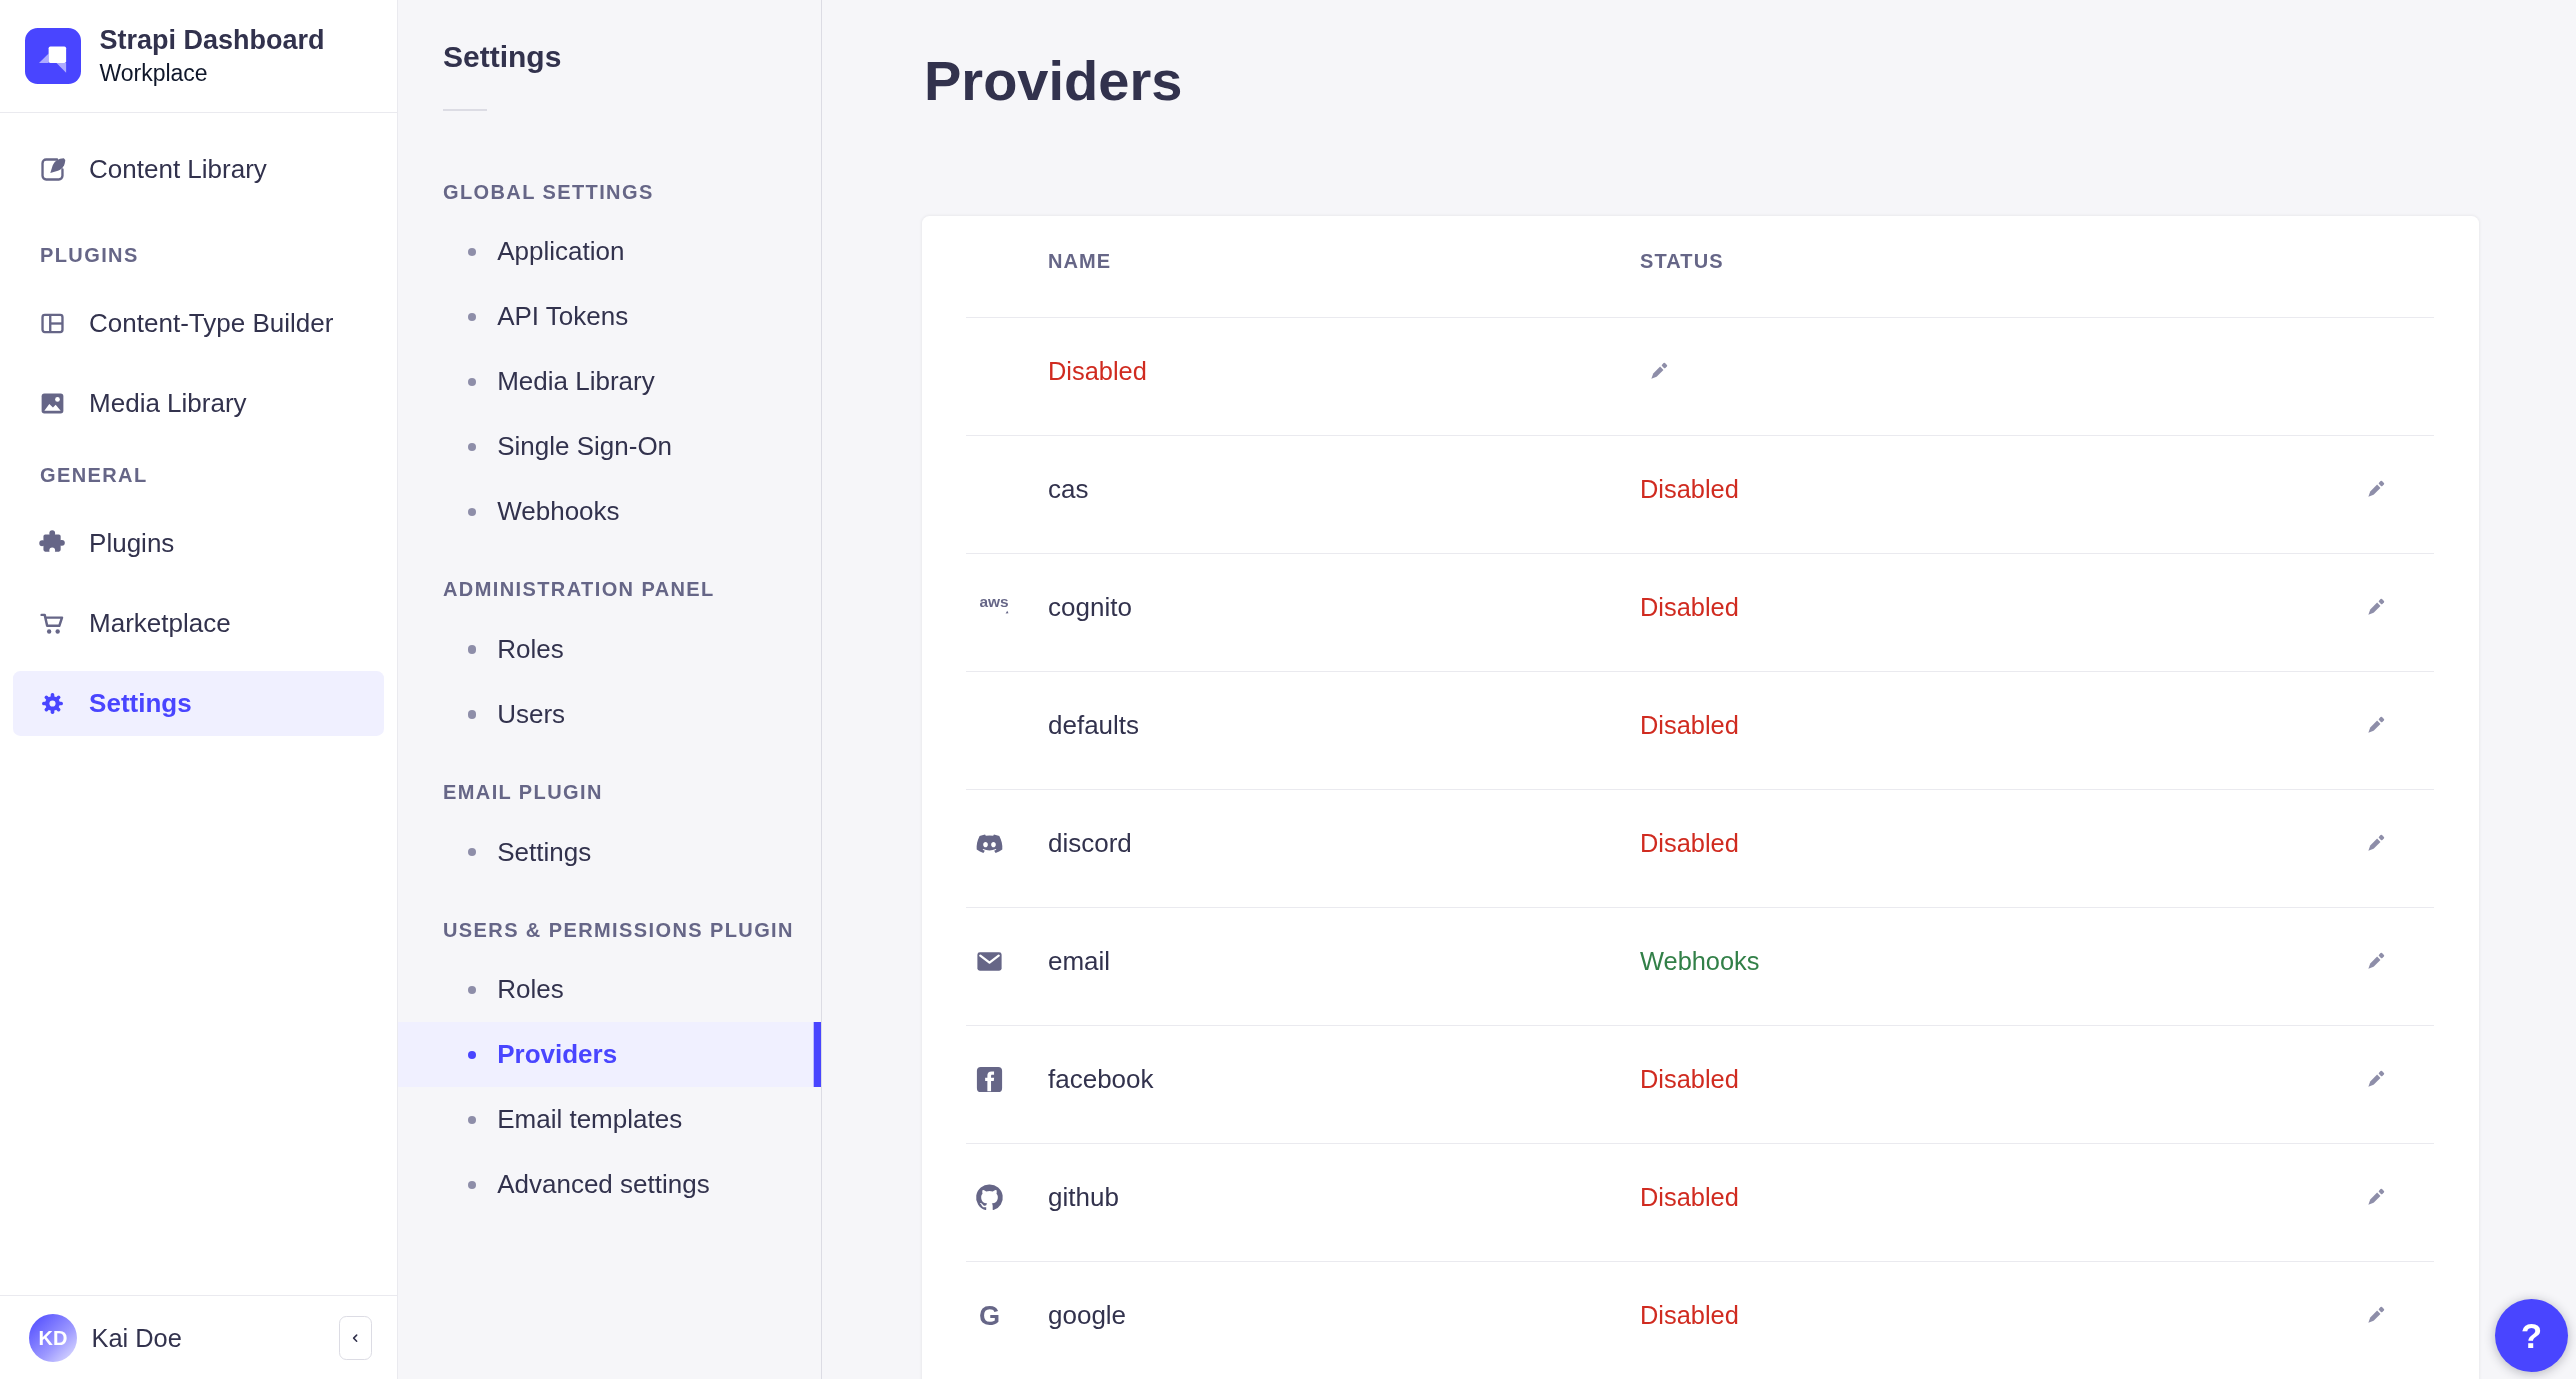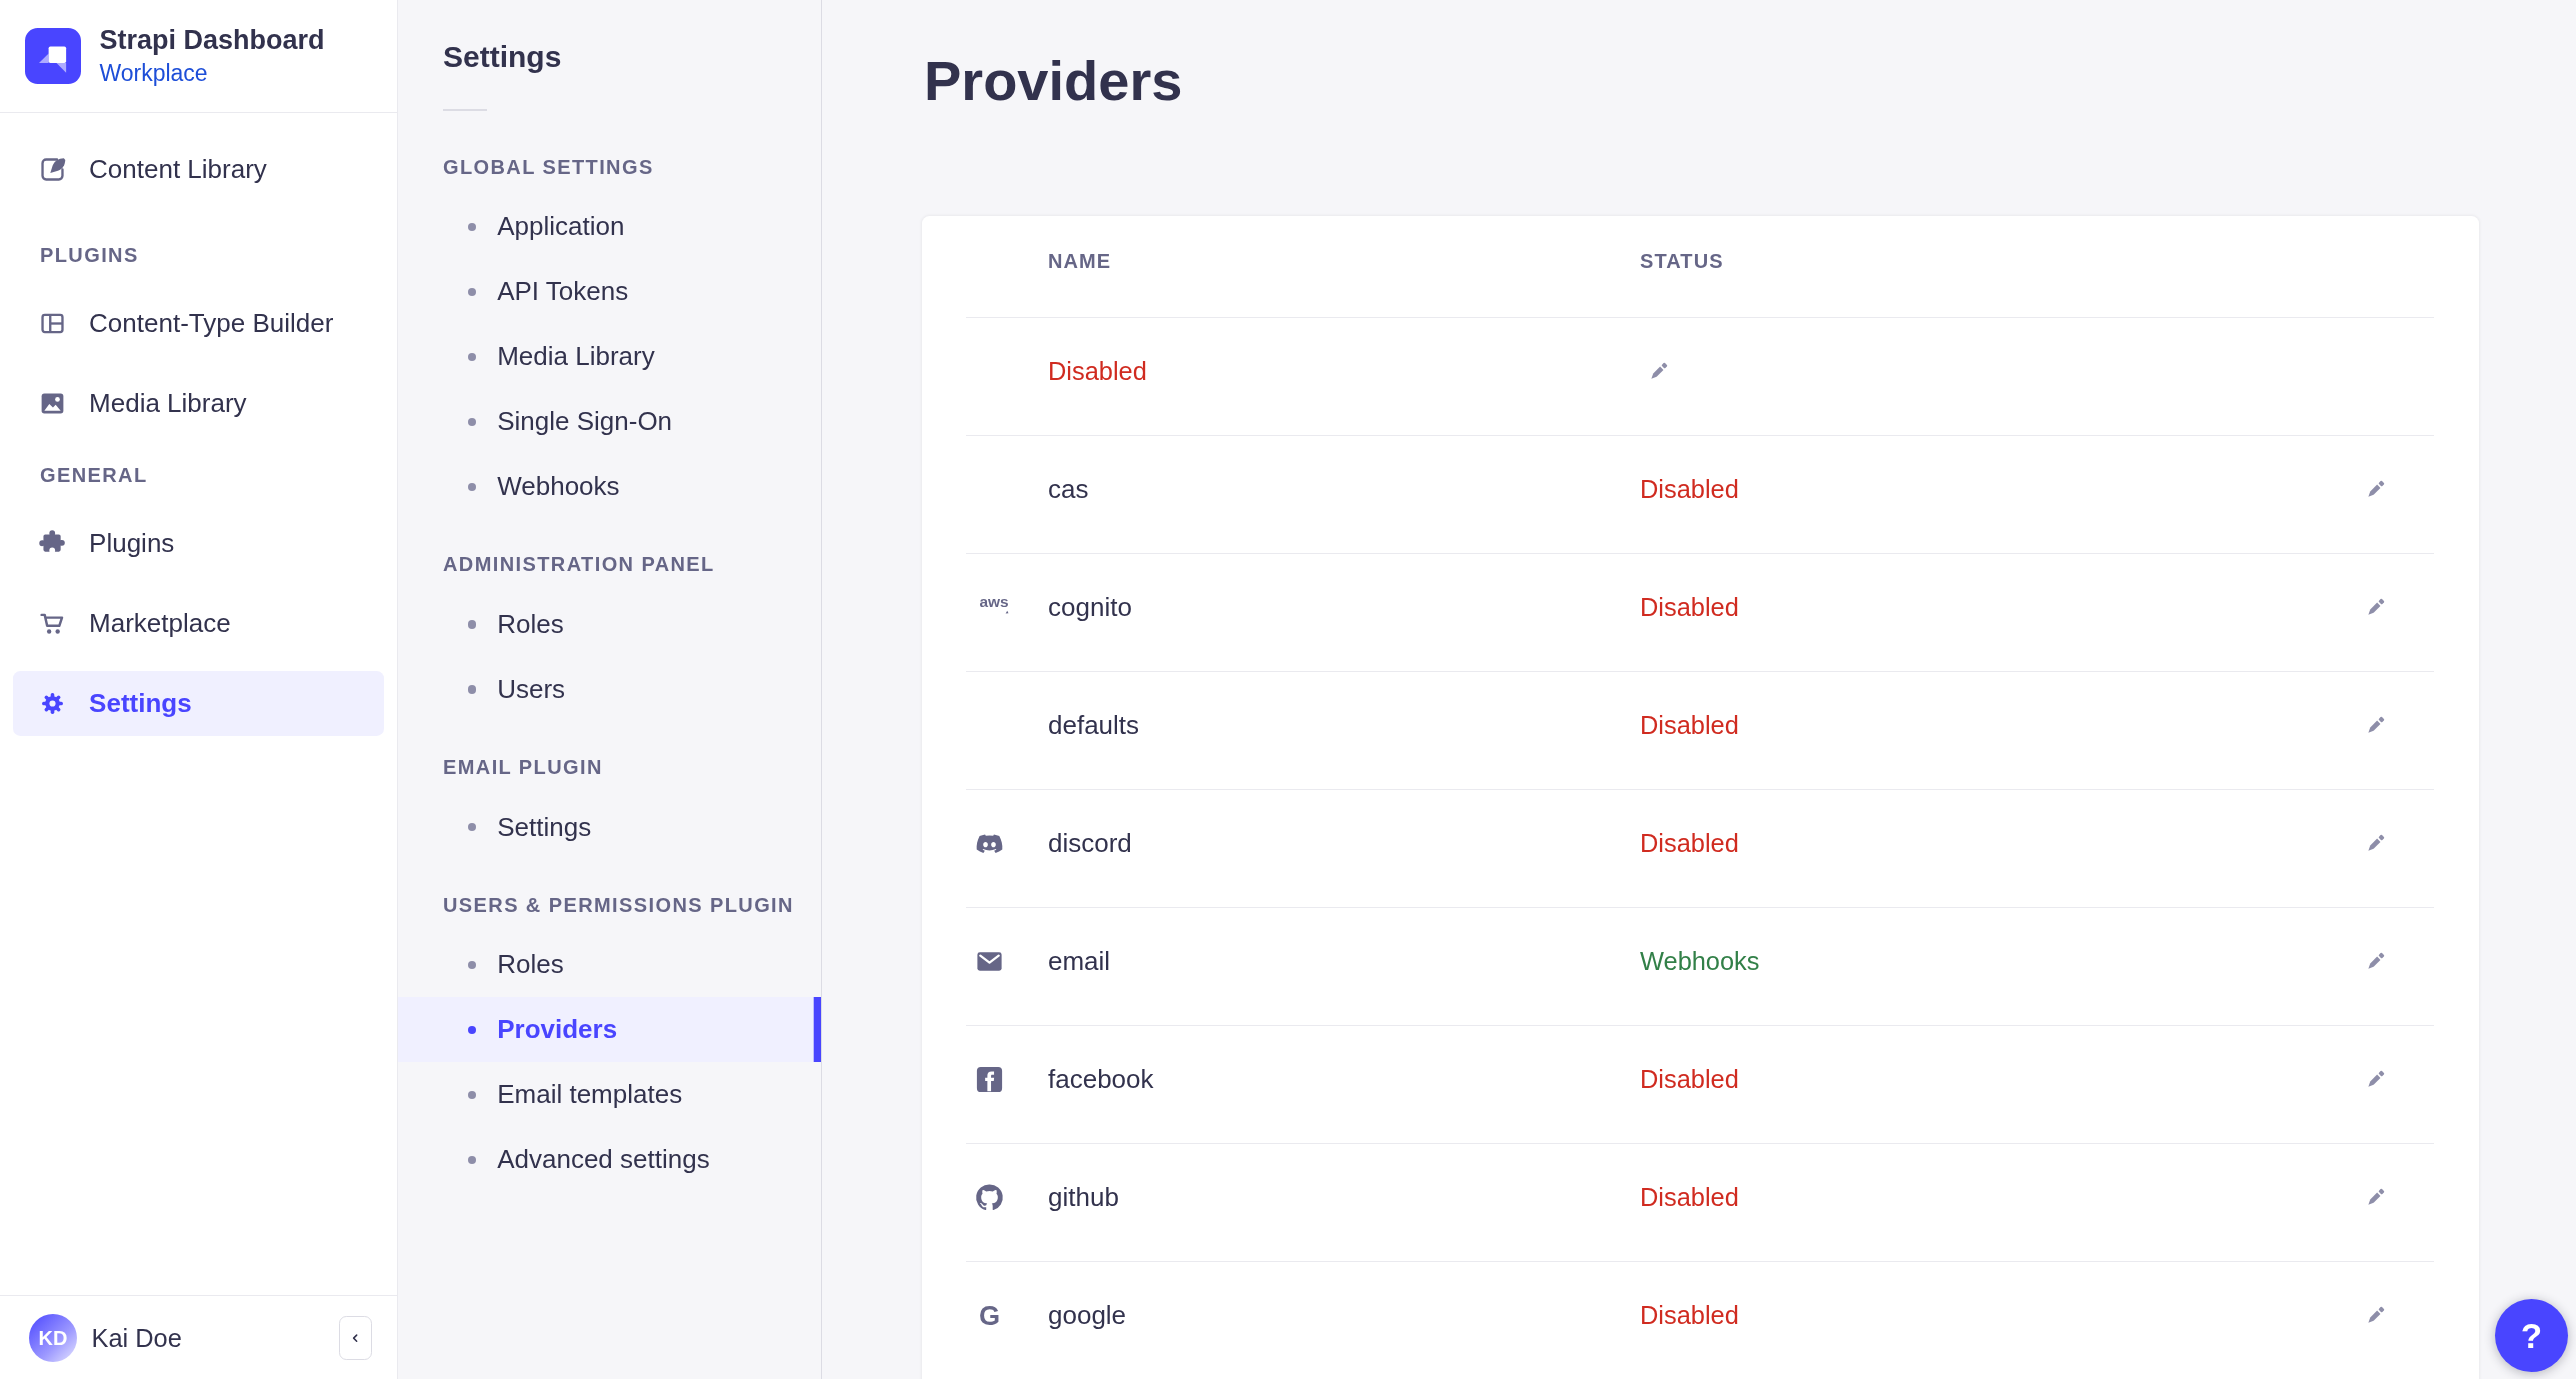--- a/index.html
+++ b/index.html
@@ -14,21 +14,21 @@
   
   .sidebar {
     position:absolute; left:0; top:0; bottom:0; width:398px;
     background:#ffffff; border-right:0.9px solid #eaeaef;
     display:flex; flex-direction:column;
   }
   .brand { display:flex; align-items:center; gap:18px; padding:25.4px 22px 25.4px 25.4px; }
   .brand-logo { width:56px; height:56px; border-radius:12.7px; background:#4945ff; flex:0 0 auto; display:flex; align-items:center; justify-content:center; }
   .brand-text { display:flex; flex-direction:column; gap:3.6px; }
   .brand-title { font-size:27px; font-weight:700; color:#32324d; }
-  .brand-sub { font-size:23px; color:#1d4ed8; }
+  .brand-sub { font-size:23px; color:#0f172a; }
   .sidebar-divider { height:0.9px; background:#eaeaef; width:100%; }
   .snav { flex:1 1 auto; }
   .nav-item {
     height:65px; margin:0 12.7px; border-radius:7.3px;
     display:flex; align-items:center; padding-left:25.4px; gap:22px;
     font-size:26px; font-weight:500; color:#32324d; cursor:pointer;
   }
   .nav-item .nicon { width:29px; height:29px; flex:0 0 auto; display:flex; align-items:center; justify-content:center; }
   .nav-item .nicon svg { width:29px; height:29px; fill:#666687; stroke:#666687; }
   .nav-item.active { background:#f0f0ff; color:#4945ff; font-weight:600; }
@@ -61,21 +61,21 @@
   .subnav {
     position:absolute; left:398px; top:0; bottom:0; width:424px;
     background:#f6f6f9; border-right:0.9px solid #dcdce4;
   }
   .subnav-title { font-size:30px; font-weight:700; color:#32324d; margin:36px 0 0 45px; line-height:42px; }
   .subnav-rule { width:44px; height:1.8px; background:#dcdce4; margin:31px 0 0 45px; }
   .s-section-label {
     margin:32px 0 0 45px; height:27px; display:flex; align-items:center;
     font-size:20px; font-weight:700; letter-spacing:1.4px; color:#666687;
   }
-  .s-section:first-of-type .s-section-label { margin-top:43px; }
+  .s-section:first-of-type .s-section-label { margin-top:68px; }
   .s-items { margin-top:13.6px; }
   .s-item {
     height:65px; display:flex; align-items:center; padding-left:70px;
     font-size:26px; color:#32324d; cursor:pointer; position:relative;
   }
   .s-item .bullet { width:8.2px; height:8.2px; border-radius:50%; background:#8e8ea9; margin-right:21px; flex:0 0 auto; }
   .s-item.active { background:#f0f0ff; box-shadow:inset -7.3px 0 0 #4945ff; color:#4945ff; font-weight:600; }
   .s-item.active .bullet { background:#4945ff; }
 
   

